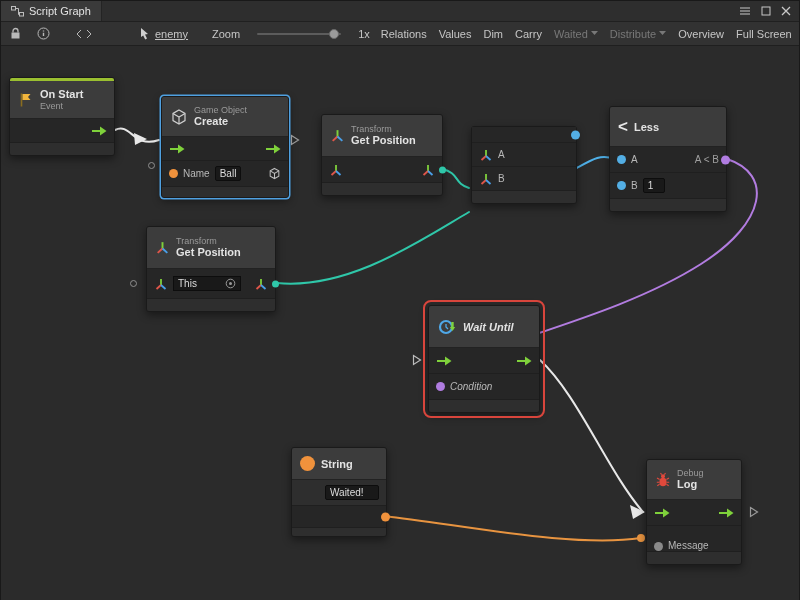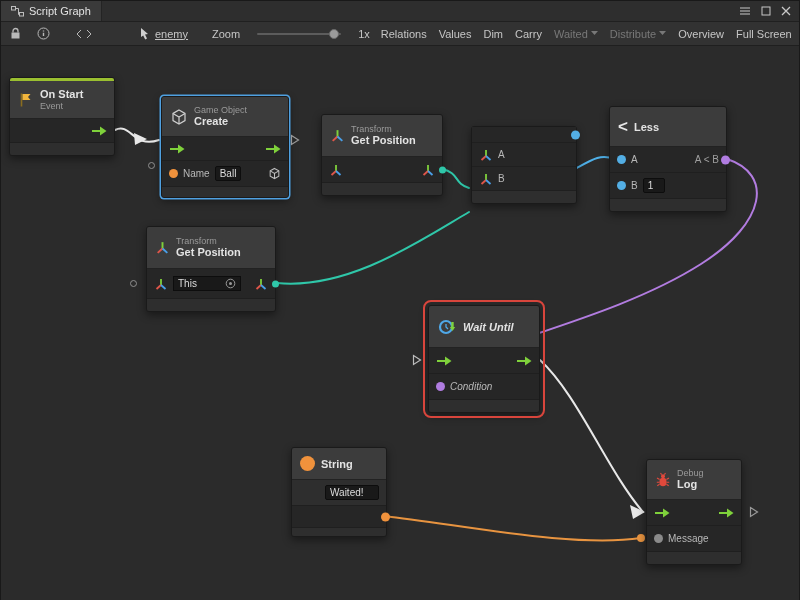--- a/index.html
+++ b/index.html
@@ -403,21 +403,21 @@
             </svg>
           </span>
         <span class="flex"></span>
         <span class="port">
             <svg width="16" height="10" viewBox="0 0 16 10">
               <path d="M1 5h8" stroke="#7FD13B" stroke-width="2"></path>
               <path d="M9 .5L15.5 5 9 9.5z" fill="#7FD13B"></path>
             </svg>
           </span>
       </div>
-      <div class="nrow" style="height:26px;">
+      <div class="nrow" style="height:26px;align-items:flex-end;">
         <span class="dot dot-gray"></span>
         <span class="plabel">Message</span>
       </div>
       <div class="nfoot" style="height:12px;"></div>
     </div>
 
     <span class="indicator-circle" style="left:147px;top:116px;"></span>
     <span class="indicator-circle" style="left:129px;top:234px;"></span>
     <span class="ind" style="left:289px;top:88px;">
         <svg width="10" height="12">

